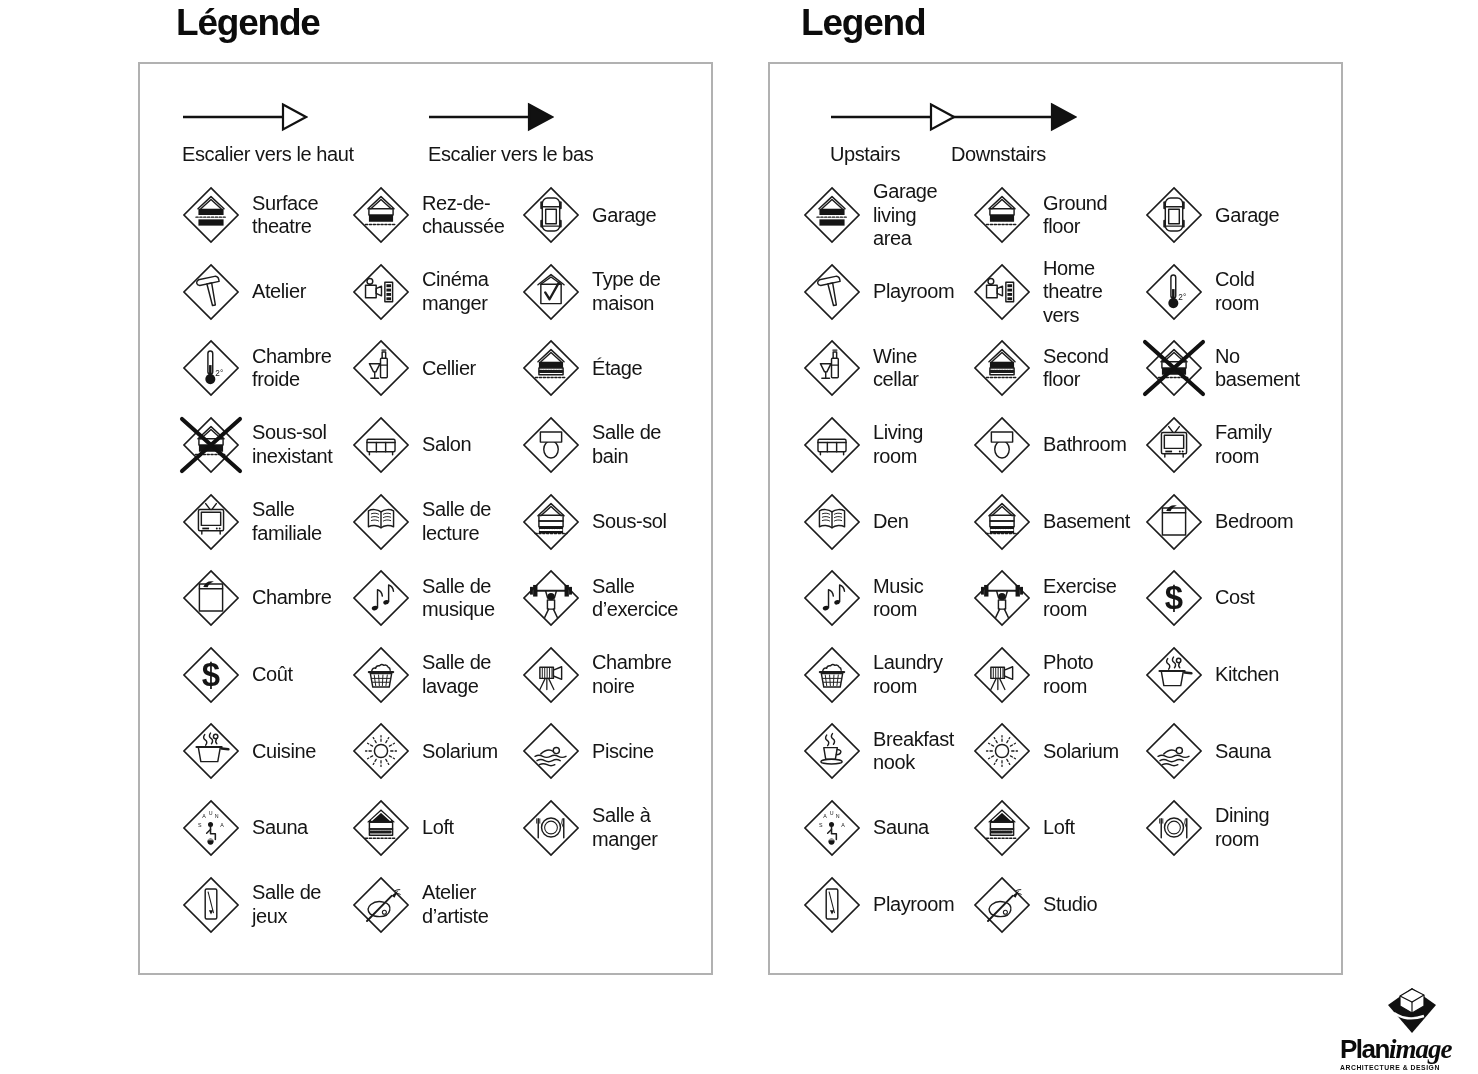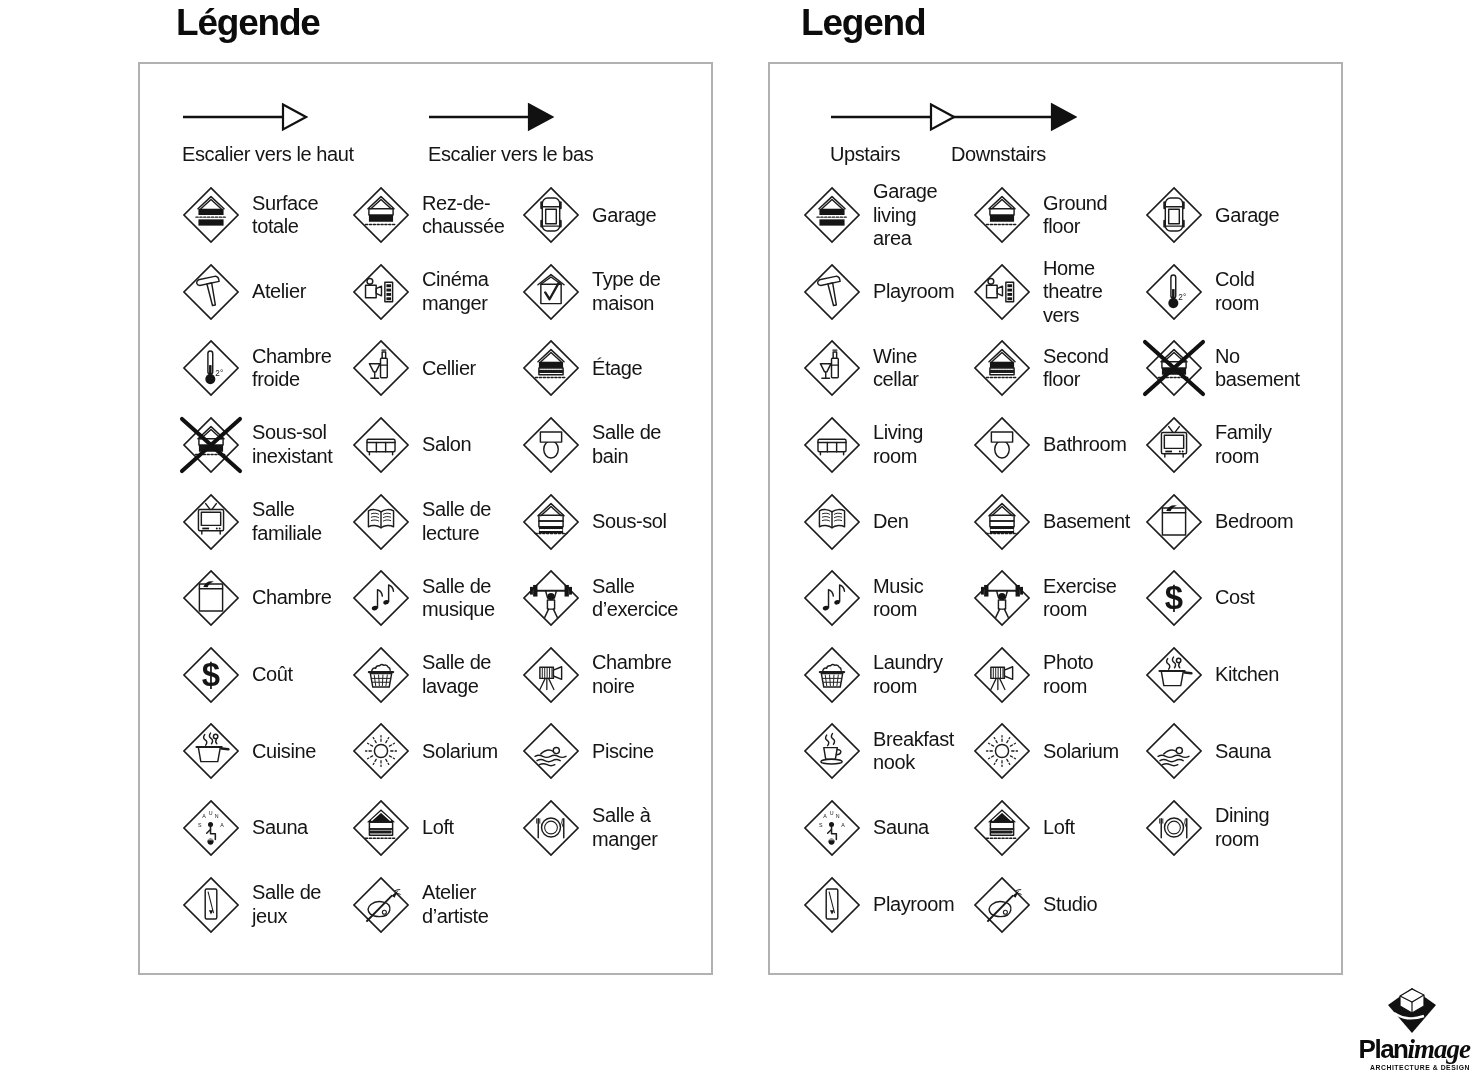--- a/index.html
+++ b/index.html
@@ -20,21 +20,21 @@
   .arrow-label { display:block; margin-top:7px; font-size:20px; letter-spacing:-0.4px; white-space:nowrap; color:#151515; }
 
   .grid { position:absolute; top:113px; display:grid; grid-template-columns:repeat(3,170px); grid-auto-rows:76.6px; }
   #box-fr .grid { left:42px; }
   #box-en .grid { left:33px; grid-template-columns:170px 172px 170px; }
 
   .cell { display:flex; align-items:center; gap:12px; }
   .dicon { width:58px; height:58px; flex:0 0 58px; overflow:visible; }
   .lbl { font-size:20px; line-height:1.18; letter-spacing:-0.4px; white-space:pre-line; width:max-content; max-width:112px; color:#151515; }
 
-  .logo { position:absolute; left:1340px; top:988px; width:130px; text-align:right; line-height:1; }
+  .logo { position:absolute; left:1340px; top:988px; width:130px; text-align:left; line-height:1; }
   .logo-mark { display:block; margin:0 auto 2px auto; transform:translateX(7px); }
   .wordmark { white-space:nowrap; }
   .wordmark .plan { font-weight:900; font-size:26px; letter-spacing:-1.5px; color:#0b0b0b; }
   .wordmark .image { font-family:"Liberation Serif", serif; font-style:italic; font-weight:bold; font-size:27px; letter-spacing:-1px; color:#0b0b0b; }
   .tagline { font-size:6.8px; font-weight:bold; letter-spacing:0.55px; margin-top:2px; color:#0b0b0b; }
 </style>
 </head>
 <body>
 
 <h1 class="title" id="title-fr">Légende</h1>
@@ -61,21 +61,21 @@
           <path d="M30 2 L58 30 L30 58 L2 30 Z" fill="#fff" stroke="#1c1c1c" stroke-width="1.7"></path>
           <g stroke="#1c1c1c" stroke-width="1.5" fill="none" stroke-linecap="round" stroke-linejoin="round">
             <path d="M16.5 23.5 L30 11 L43.5 23.5"></path>
             <path d="M19.5 23.5 L30 14 L40.5 23.5"></path>
             <rect x="17" y="23.5" width="26" height="6.5" fill="#151515" stroke="none"></rect>
             <line x1="14.5" y1="32.2" x2="45.5" y2="32.2" stroke-dasharray="2.2 1.8"></line>
             <rect x="17" y="34.5" width="26" height="6.5" fill="#151515" stroke="none"></rect>
           </g>
         </svg>
         <div class="lbl">Surface
-totale</div>
+theatre</div>
       </div>
       <div class="cell">
         <svg class="dicon" viewBox="0 0 60 60">
           <path d="M30 2 L58 30 L30 58 L2 30 Z" fill="#fff" stroke="#1c1c1c" stroke-width="1.7"></path>
           <g stroke="#1c1c1c" stroke-width="1.5" fill="none" stroke-linecap="round" stroke-linejoin="round">
             <path d="M16.5 23.5 L30 11 L43.5 23.5"></path>
             <path d="M19.5 23.5 L30 14 L40.5 23.5"></path>
             <rect x="17.5" y="23.5" width="25" height="6.5"></rect>
             <rect x="17.5" y="30" width="25" height="7" fill="#151515" stroke="none"></rect>
             <line x1="14" y1="39.8" x2="46" y2="39.8" stroke-dasharray="2.2 1.8"></line>

